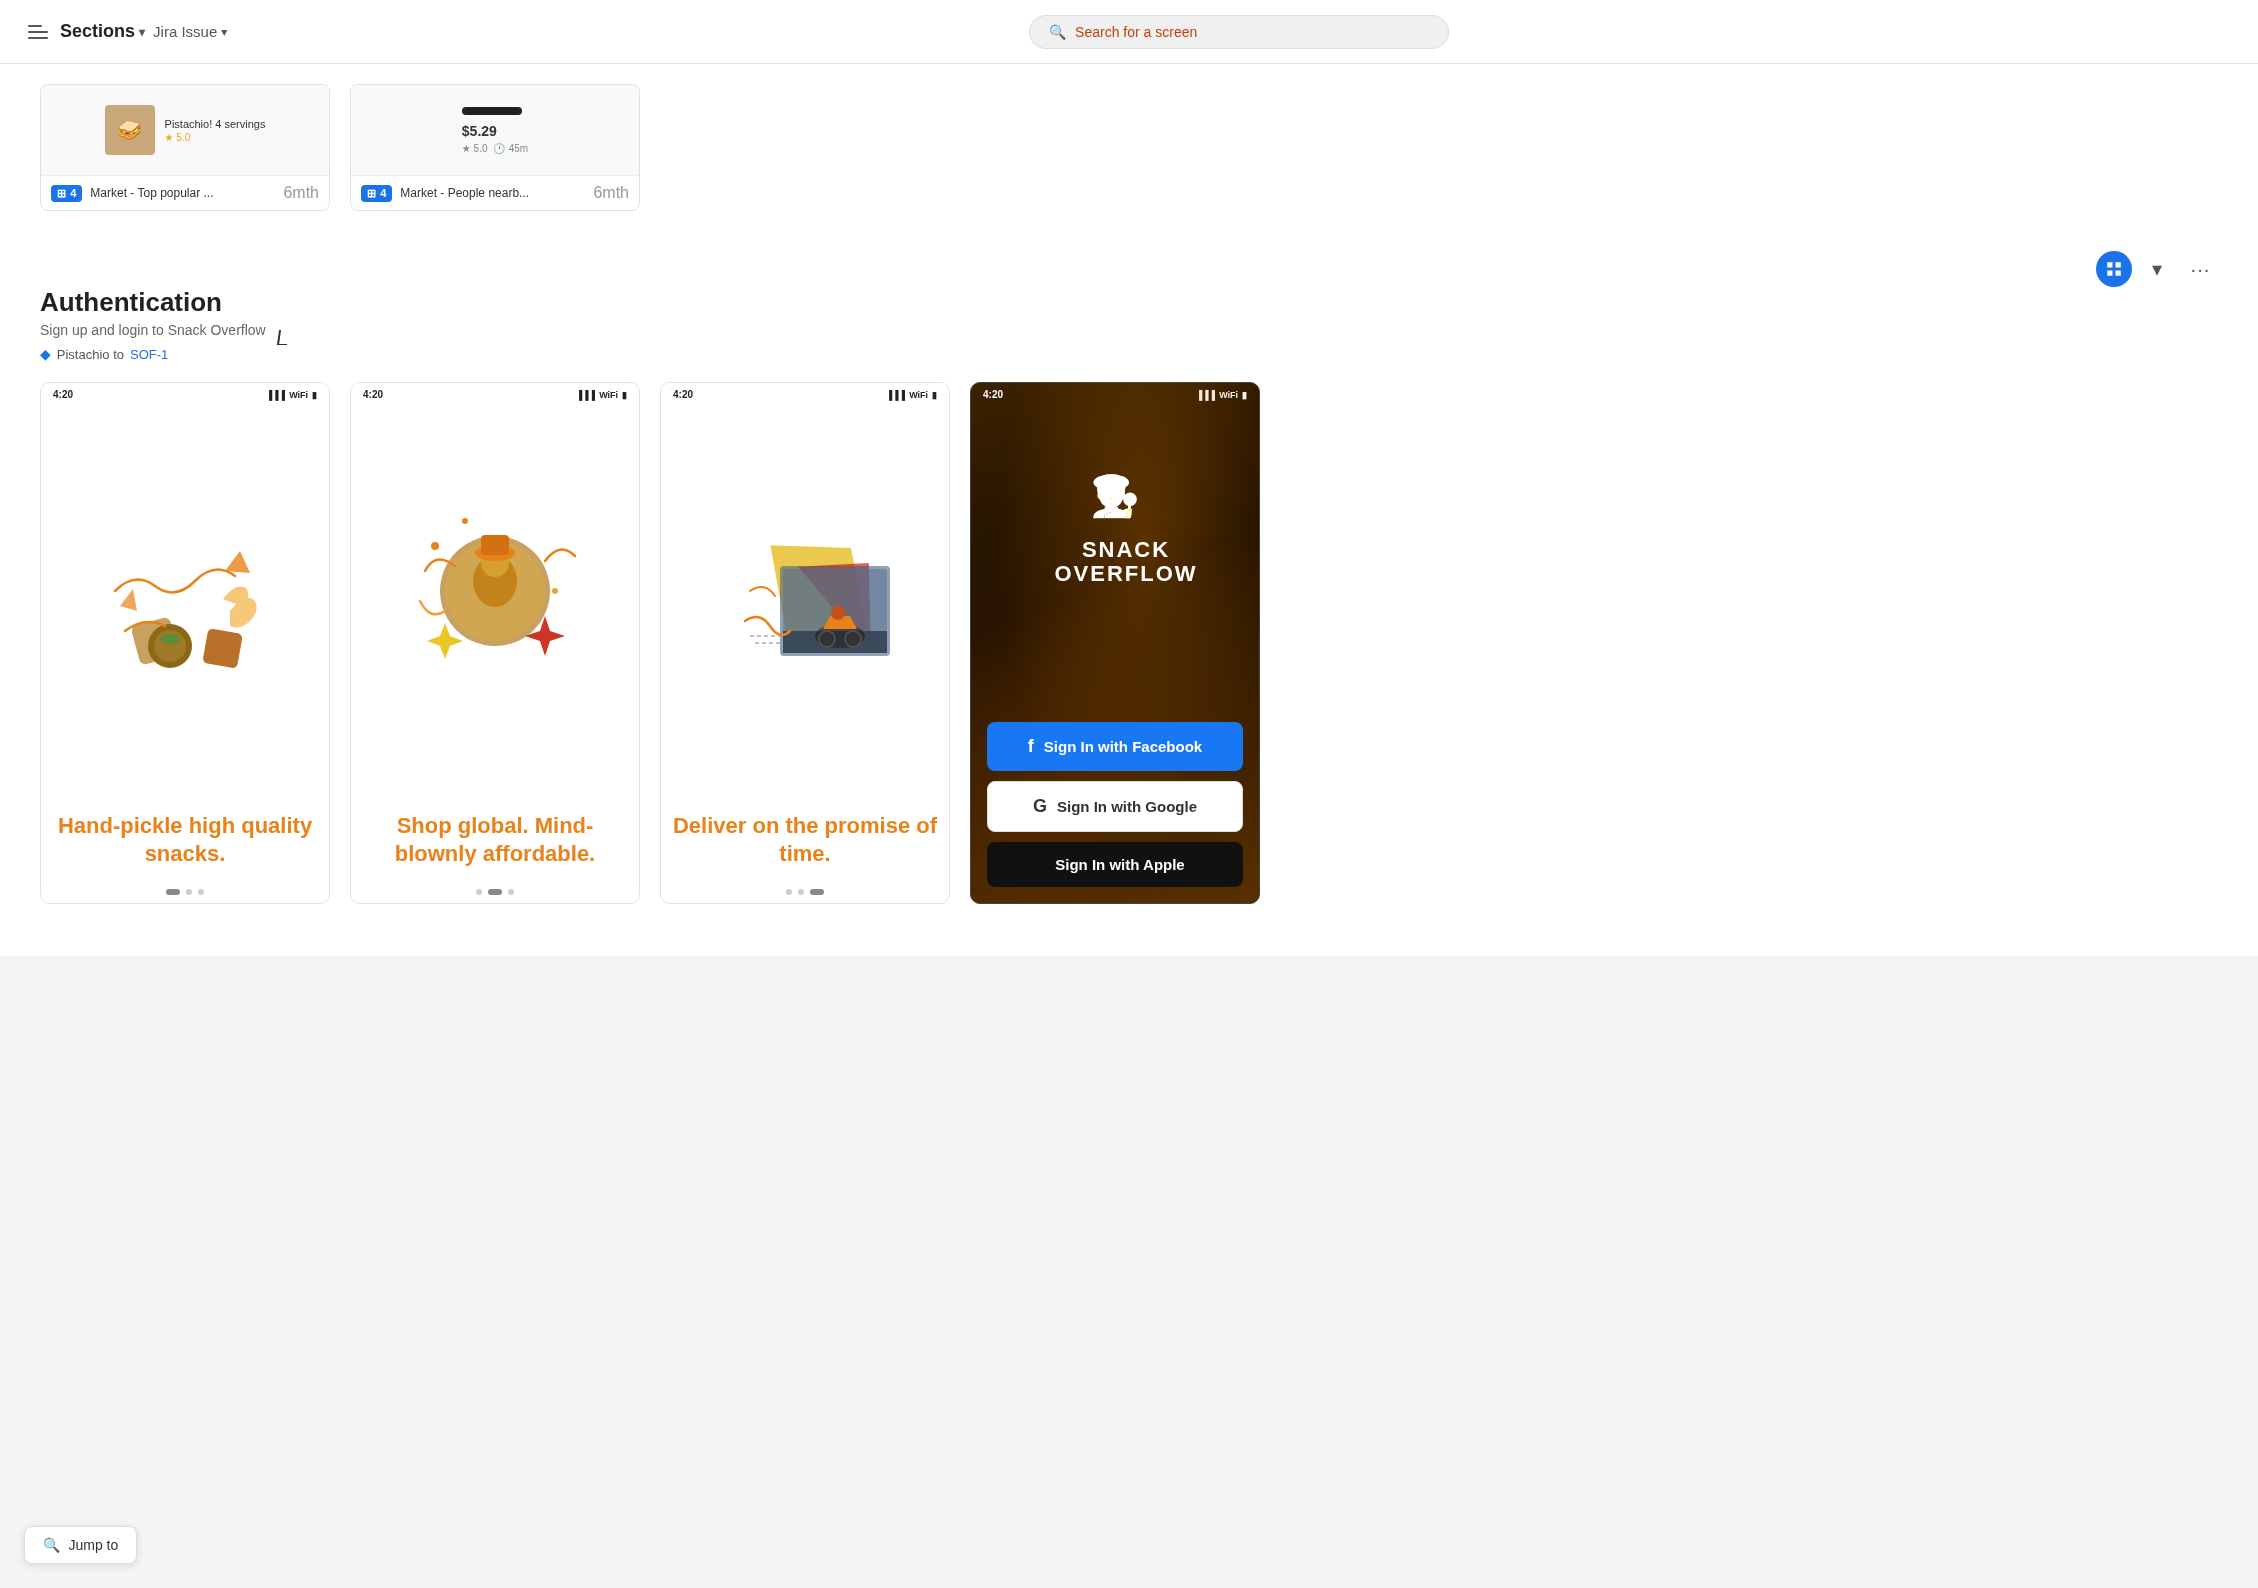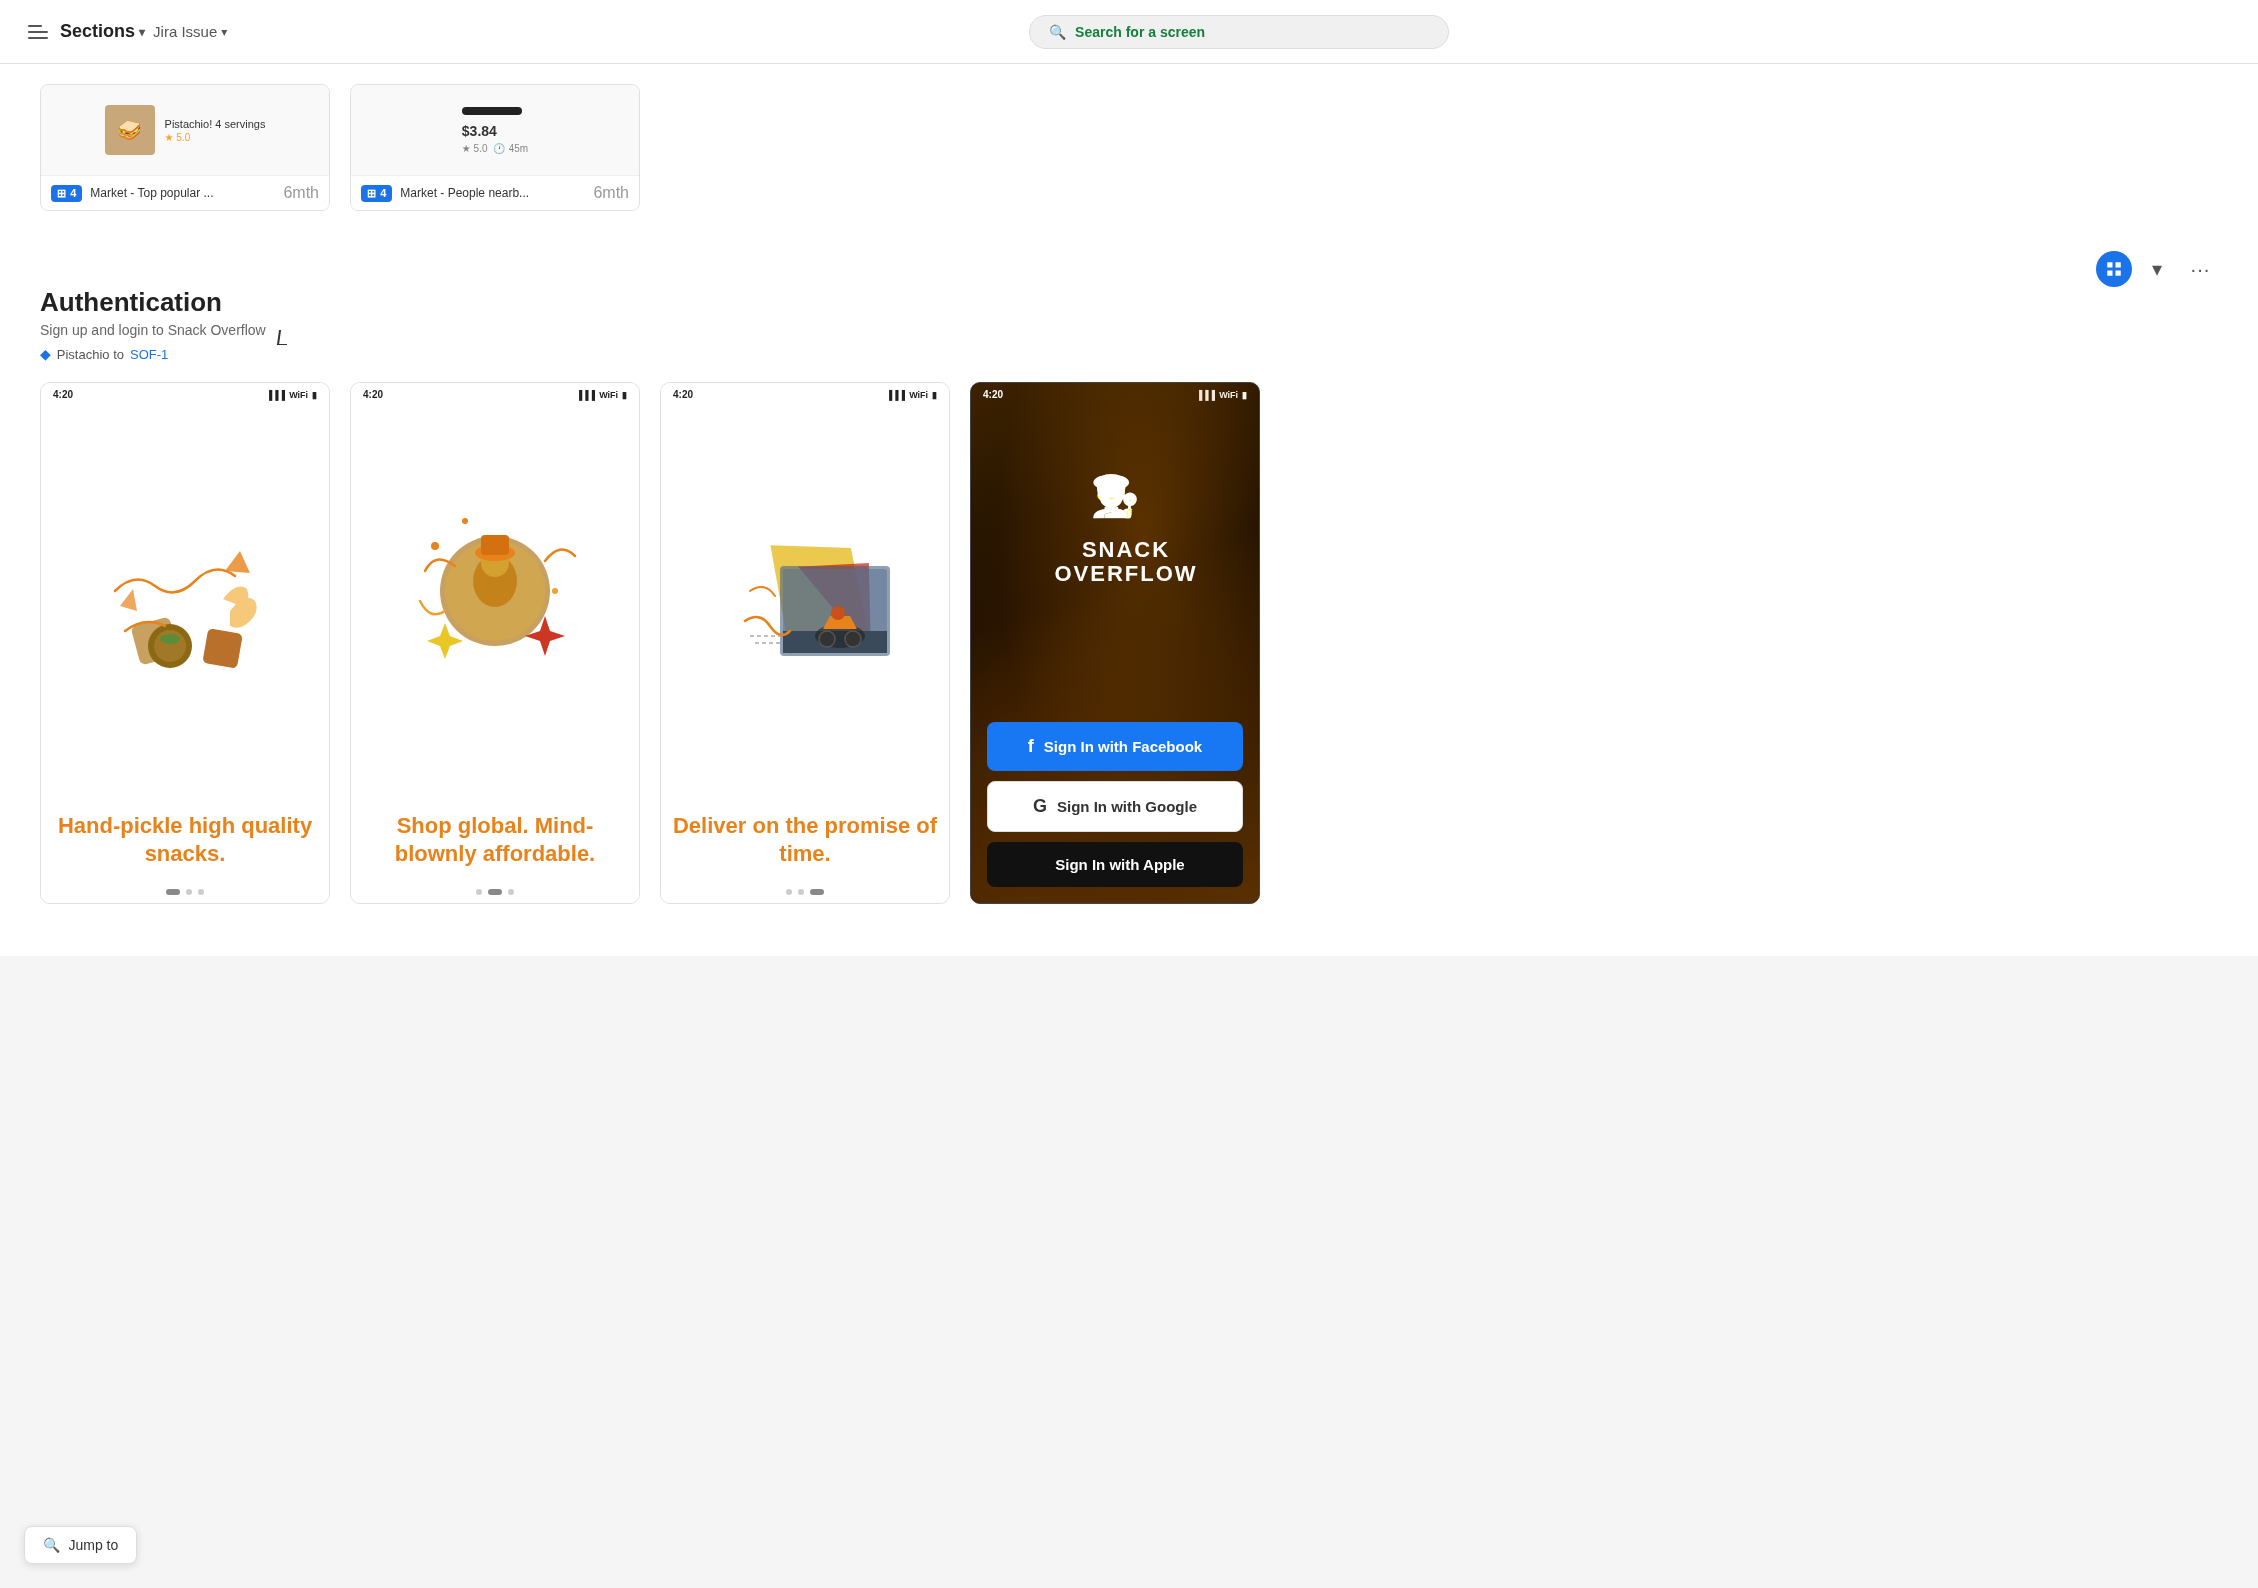--- a/index.html
+++ b/index.html
@@ -75,21 +75,21 @@
       align-items: center;
       gap: 8px;
       background: #f0f0f0;
       border: 1px solid #ddd;
       border-radius: 20px;
       padding: 8px 20px;
       width: 420px;
       cursor: text;
     }
     .search-icon { color: #888; font-size: 14px; }
-    .search-placeholder { color: #15803d; font-size: 14px; font-weight: bold; }
+    .search-placeholder { color: #c2410c; font-size: 14px; }
 
     
     .main-content {
       padding: 0 40px 40px 40px;
       background: #fff;
     }
 
     
     .top-cards-row {
       display: flex;
@@ -457,21 +457,21 @@
         </div>
         <span class="card-title">Market - Top popular ...</span>
         <span class="card-date">6mth</span>
       </div>
     </div>
 
     <div class="screen-card-small">
       <div class="card-preview">
         <div class="price-preview">
           <div class="price-line"></div>
-          <div class="price-text">$3.84</div>
+          <div class="price-text">$5.29</div>
           <div class="meta-row">
             <span>★ <span>5.0</span></span>
             <span>🕐 <span>45m</span></span>
           </div>
         </div>
       </div>
       <div class="card-footer">
         <div class="layer-badge">
           <span>⊞</span>
           <span>4</span>

